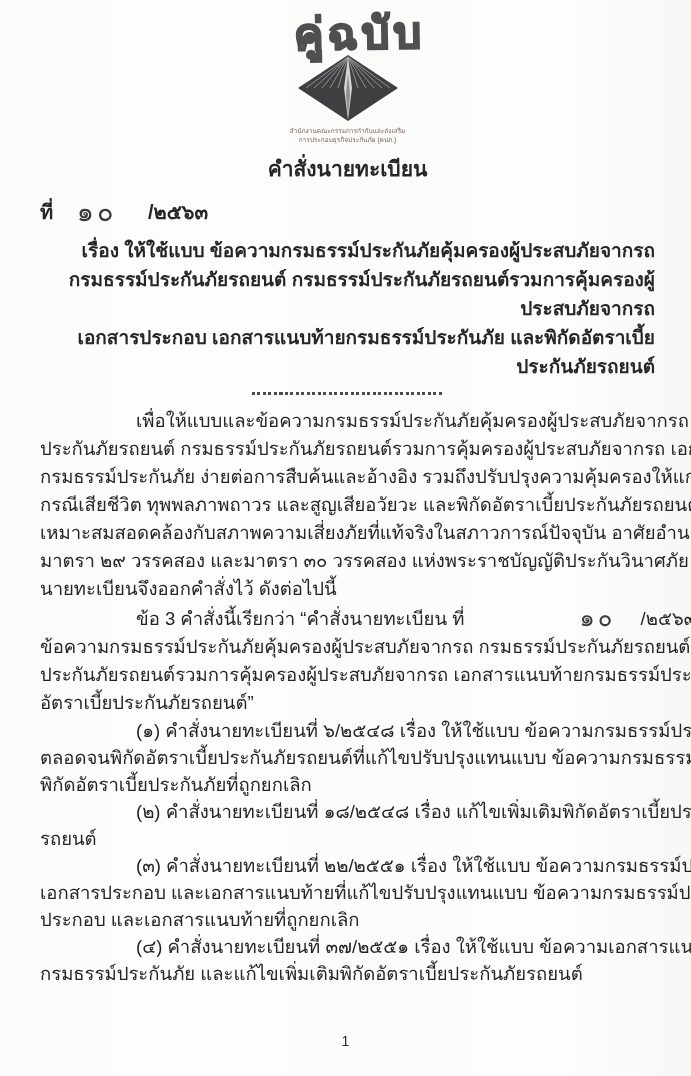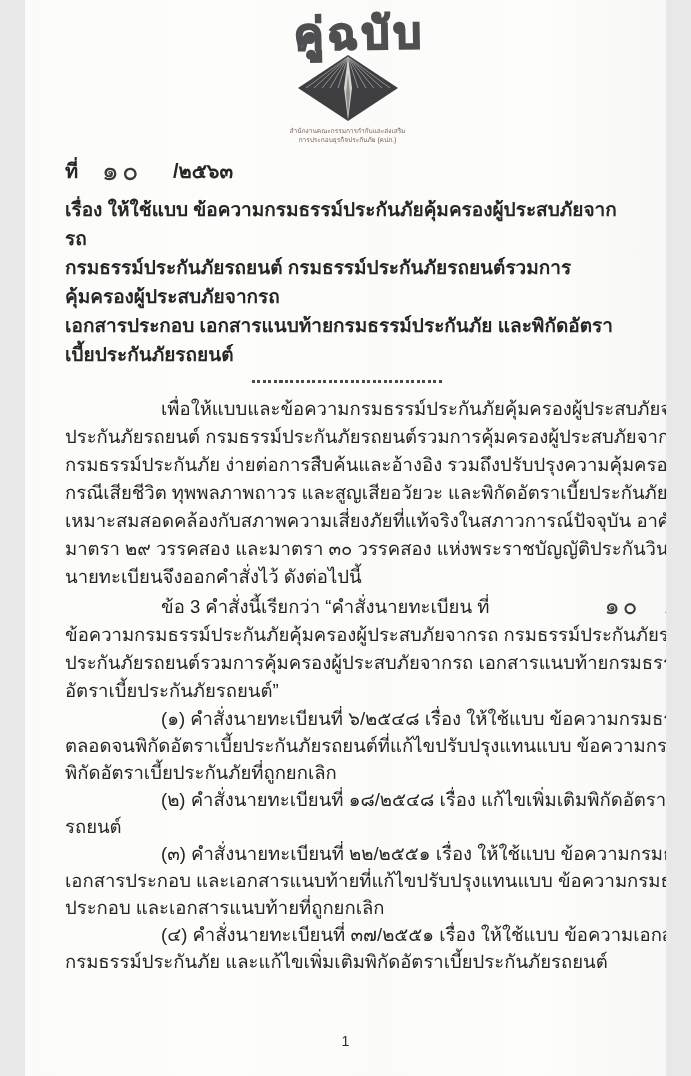--- a/index.html
+++ b/index.html
@@ -1,19 +1,19 @@
 <!DOCTYPE html>
 <html><head>
 <meta charset="utf-8">
 <style>
   html,body{margin:0;padding:0;}
   body{background:#e8e8e8;font-family:"Liberation Sans",sans-serif;}
   .page{
     position:relative;
-    width:641px;height:1076px;
+    width:691px;height:1076px;
     margin:0 auto;
     background:linear-gradient(90deg,#fbfbfa 0%,#fdfdfc 30%,#fbfbfa 55%,#fdfdfc 80%,#f7f7f6 100%);
     color:#222;
     overflow:hidden;
     box-sizing:border-box;
   }
   .content{padding:10px 36px 0 40px;box-sizing:border-box;}
 
   
   .header{ text-align:center; }
@@ -47,21 +47,21 @@
     text-align:left;font-size:20px;font-weight:bold;color:#262626;
     margin-top:3px;
   }
   .handwritten{
     font-size:27px;font-weight:normal;color:#3a3a3a;
     display:inline-block;transform:translateY(2px);
     letter-spacing:3px;
     padding:0 26px 0 18px;
   }
   .subject{
-    text-align:left;font-size:19px;font-weight:bold;color:#262626;
+    text-align:right;font-size:19px;font-weight:bold;color:#262626;
     line-height:29px;margin-top:5px;
   }
   .separator{
     width:192px;height:3px;margin:11px auto 0 auto;
     background:repeating-linear-gradient(90deg,#4a4a4a 0 3px,transparent 3px 5.5px);
   }
 
   
   .body-text{font-size:18.5px;color:#242424;}
   .para{margin:0;}
@@ -107,20 +107,21 @@
           <polygon points="52,20 54,40 52,62 50,40" fill="#8f8f8d"></polygon>
         </svg>
       </div>
 
       <div class="org-full">
         <div>สำนักงานคณะกรรมการกำกับและส่งเสริม</div>
         <div>การประกอบธุรกิจประกันภัย (คปภ.)</div>
       </div>
     </div>
 
+    <div class="doc-title">คำสั่งนายทะเบียน</div>
 
     <div class="doc-no">
       <span>ที่</span>
       <span class="handwritten">๑๐</span>
       <span>/๒๕๖๓</span>
     </div>
 
     <div class="subject">
       <div class="line">เรื่อง ให้ใช้แบบ ข้อความกรมธรรม์ประกันภัยคุ้มครองผู้ประสบภัยจากรถ</div>
       <div class="line">กรมธรรม์ประกันภัยรถยนต์ กรมธรรม์ประกันภัยรถยนต์รวมการคุ้มครองผู้ประสบภัยจากรถ</div>

